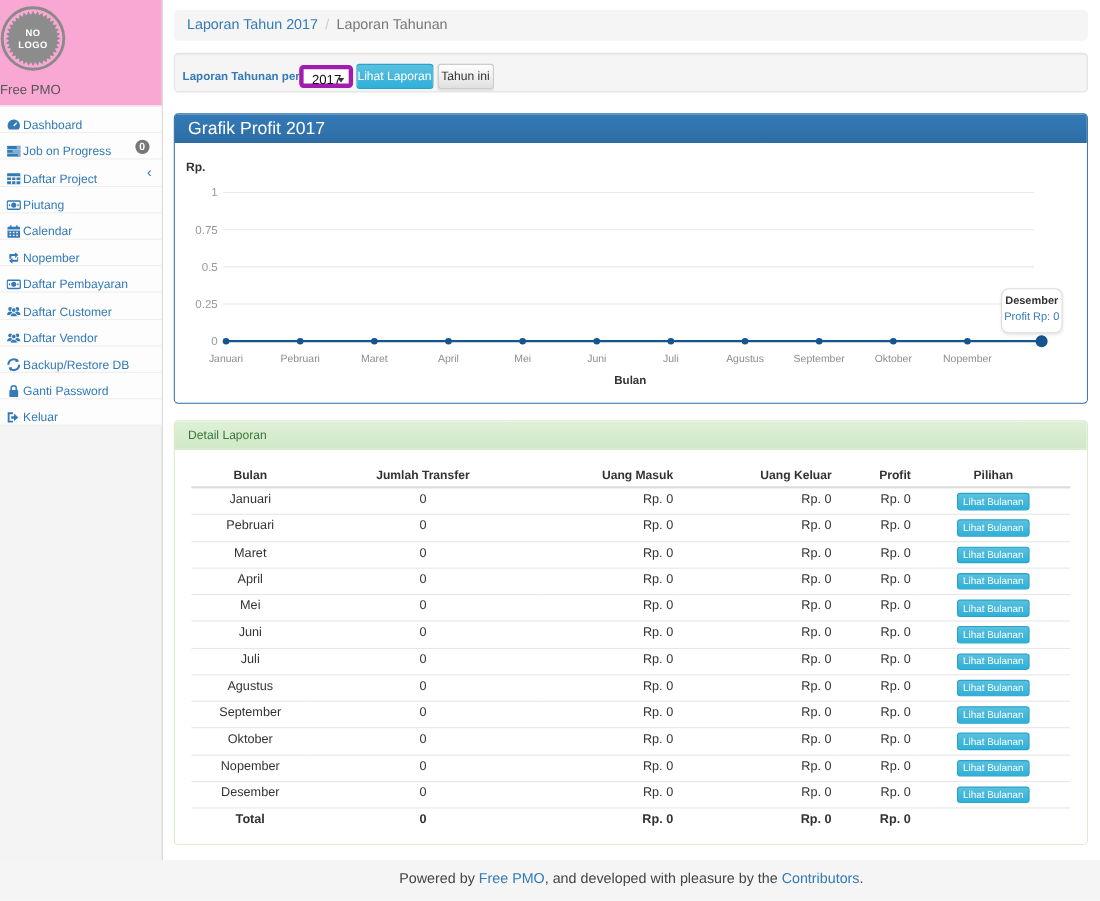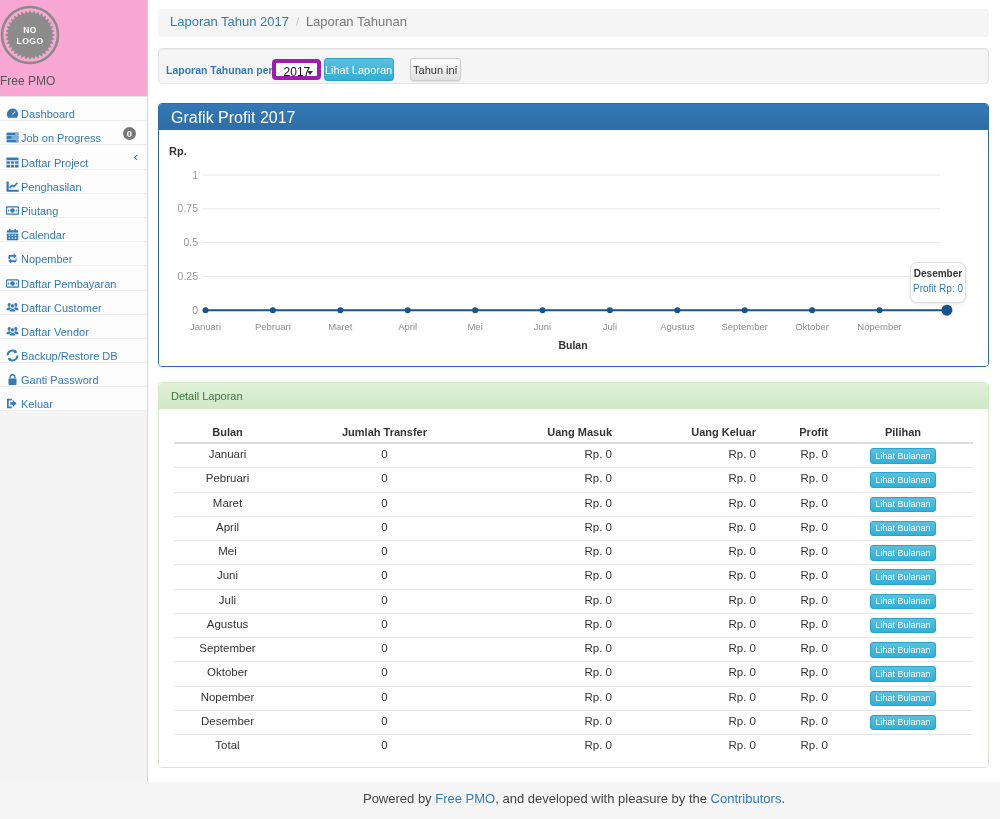--- a/index.html
+++ b/index.html
@@ -18,21 +18,21 @@
 .chev{position:absolute;right:9px;top:4px;color:#337ab7;font-size:13px}
 .main{flex:1;background:#fff;padding:9px 11px 0 10px}
 .breadcrumb{background:#f5f5f5;border-radius:4px;padding:5px 12px;height:28px;margin-bottom:11px;color:#777}
 .breadcrumb .sep{color:#ccc;padding:0 3px}
 .well{background:#f5f5f5;border:1px solid #e3e3e3;border-radius:4px;box-shadow:inset 0 1px 1px rgba(0,0,0,.05);height:36px;margin-bottom:19px;display:flex;align-items:center;padding:0 10px}.well>*{position:relative;top:3.5px}
 .well .lbl{font-weight:bold;color:#337ab7;font-size:10.5px;margin-left:-3px}
 .sel{flex:none;width:49px;height:21px;background:#fff;border:4px solid #a21caf;border-radius:4px;margin-left:-1px;position:relative;font-size:12px;color:#111;line-height:19px;padding-left:8px}
 .sel:after{content:"";position:absolute;right:4px;top:8px;border-left:3.5px solid transparent;border-right:3.5px solid transparent;border-top:4.5px solid #333}
 .btn{display:inline-flex;flex:none;align-items:center;justify-content:center;height:23px;border-radius:3px;font-size:11px;cursor:pointer;white-space:nowrap}
 .btn-info{background:linear-gradient(to bottom,#5bc0de 0,#2fb0d8 100%);border:1px solid #28a4c9;color:#fff;width:70px;margin-left:3px}
-.btn-default{background:linear-gradient(to bottom,#fff 0,#e0e0e0 100%);border:1px solid #ccc;color:#333;width:51px;margin-left:16px;box-shadow:0 1px 1px rgba(0,0,0,.08)}
+.btn-default{background:linear-gradient(to bottom,#fff 0,#e0e0e0 100%);border:1px solid #ccc;color:#333;width:51px;margin-left:4px;box-shadow:0 1px 1px rgba(0,0,0,.08)}
 .panel{border-radius:4px;margin-bottom:15px}
 .panel-primary{border:1px solid #2e6da4}
 .panel-primary .panel-heading{background:linear-gradient(to bottom,#337ab7 0,#2e6da4 100%);color:#fff;height:26px;line-height:27px;padding:0 12px;font-size:16px;border-radius:3px 3px 0 0}
 .chartbody{position:relative;height:235.5px;background:#fff;border-radius:0 0 3px 3px}
 .panel-success{border:1px solid #d6e9c6}
 .panel-success .panel-heading{background:linear-gradient(to bottom,#dff0d8 0,#d0e9c6 100%);color:#3c763d;height:26px;line-height:27px;padding:0 12px;font-size:11px;border-radius:3px 3px 0 0;border-bottom:1px solid #d6e9c6}
 .panel-success .panel-body{background:#fff;padding:14px 15px 8.5px;border-radius:0 0 3px 3px}
 table{border-collapse:collapse;width:100%;table-layout:fixed;font-size:11.5px}
 th{font-weight:bold;font-size:11px;padding:1px 5px 1.5px;border-bottom:2px solid #ddd;line-height:17px}
 td{padding:2px 5px 4.25px;border-top:1px solid #e7e7e7;line-height:17px}
@@ -87,27 +87,20 @@
             <rect x="0.5" y="1.5" width="12" height="10" fill="#337ab7"></rect>
             <g stroke="#fff" stroke-width="1">
               <line x1="0.5" y1="4.8" x2="12.5" y2="4.8"></line>
               <line x1="0.5" y1="8.2" x2="12.5" y2="8.2"></line>
               <line x1="4.5" y1="4.8" x2="4.5" y2="11.5"></line>
               <line x1="8.5" y1="4.8" x2="8.5" y2="11.5"></line>
             </g>
           </svg>
           <span>Daftar Project</span>
           <span class="chev">‹</span>
-        </div>
-        <div class="item">
-          <svg width="13" height="13" viewBox="0 0 13 13">
-            <path d="M0.5 1.5v10.2h12.2v-2H2.7V1.5z" fill="#337ab7"></path>
-            <path d="M3.5 8.2l2.6-2.8 1.8 1.3 3.4-4" stroke="#337ab7" stroke-width="1.7" fill="none"></path>
-          </svg>
-          <span>Penghasilan</span>
         </div>
         <div class="item">
           <svg width="13" height="13" viewBox="0 0 13 13">
             <rect x="0.5" y="2.8" width="12" height="7.4" rx="1.2" fill="none" stroke="#337ab7" stroke-width="1.3"></rect>
             <circle cx="6.5" cy="6.5" r="2.3" fill="#337ab7"></circle>
             <rect x="2.1" y="5.6" width="1.1" height="1.8" fill="#337ab7"></rect>
             <rect x="9.8" y="5.6" width="1.1" height="1.8" fill="#337ab7"></rect>
           </svg>
           <span>Piutang</span>
         </div>
@@ -360,21 +353,21 @@
                 <td class="c6"><span class="btn-xs">Lihat Bulanan</span></td>
               </tr>
               <tr>
                 <td class="c1">Desember</td>
                 <td class="c2">0</td>
                 <td class="c3">Rp. 0</td>
                 <td class="c4">Rp. 0</td>
                 <td class="c5">Rp. 0</td>
                 <td class="c6"><span class="btn-xs">Lihat Bulanan</span></td>
               </tr>
-              <tr style="font-weight:normal">
+              <tr style="font-weight:bold">
                 <td class="c1">Total</td>
                 <td class="c2">0</td>
                 <td class="c3">Rp. 0</td>
                 <td class="c4">Rp. 0</td>
                 <td class="c5">Rp. 0</td>
                 <td class="c6"></td>
               </tr>
             </tbody>
         </table>
       </div>

